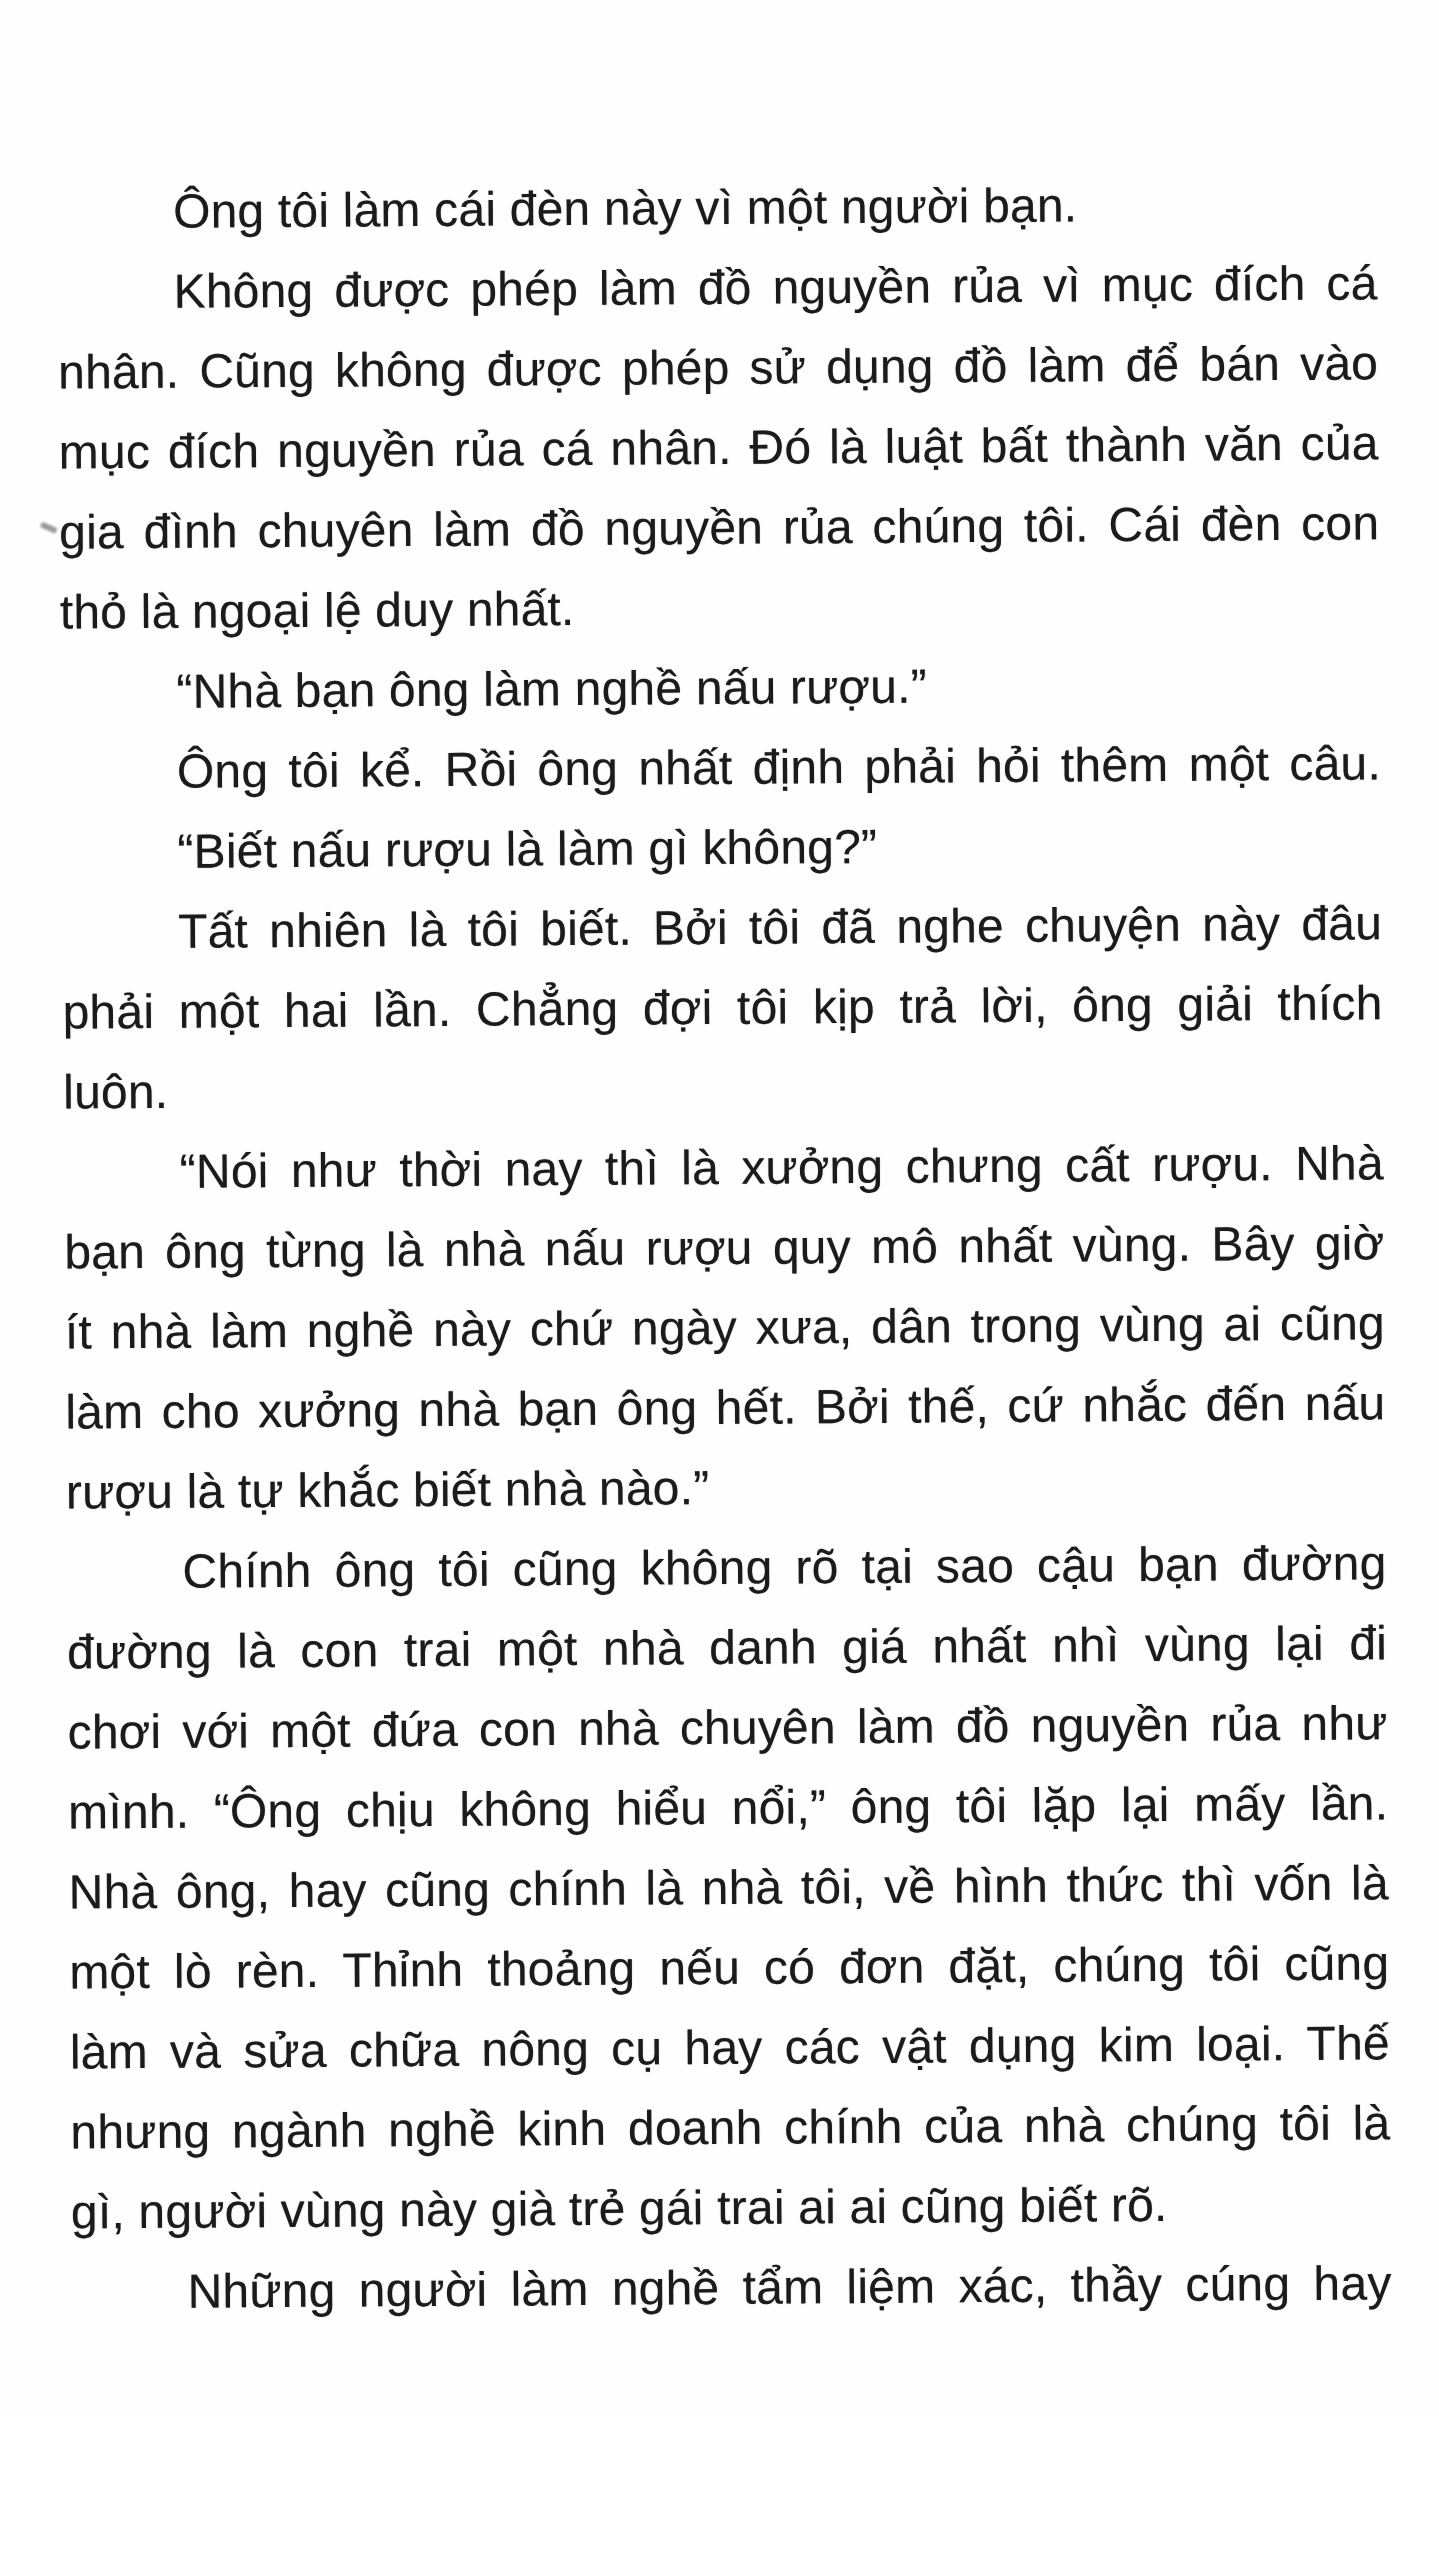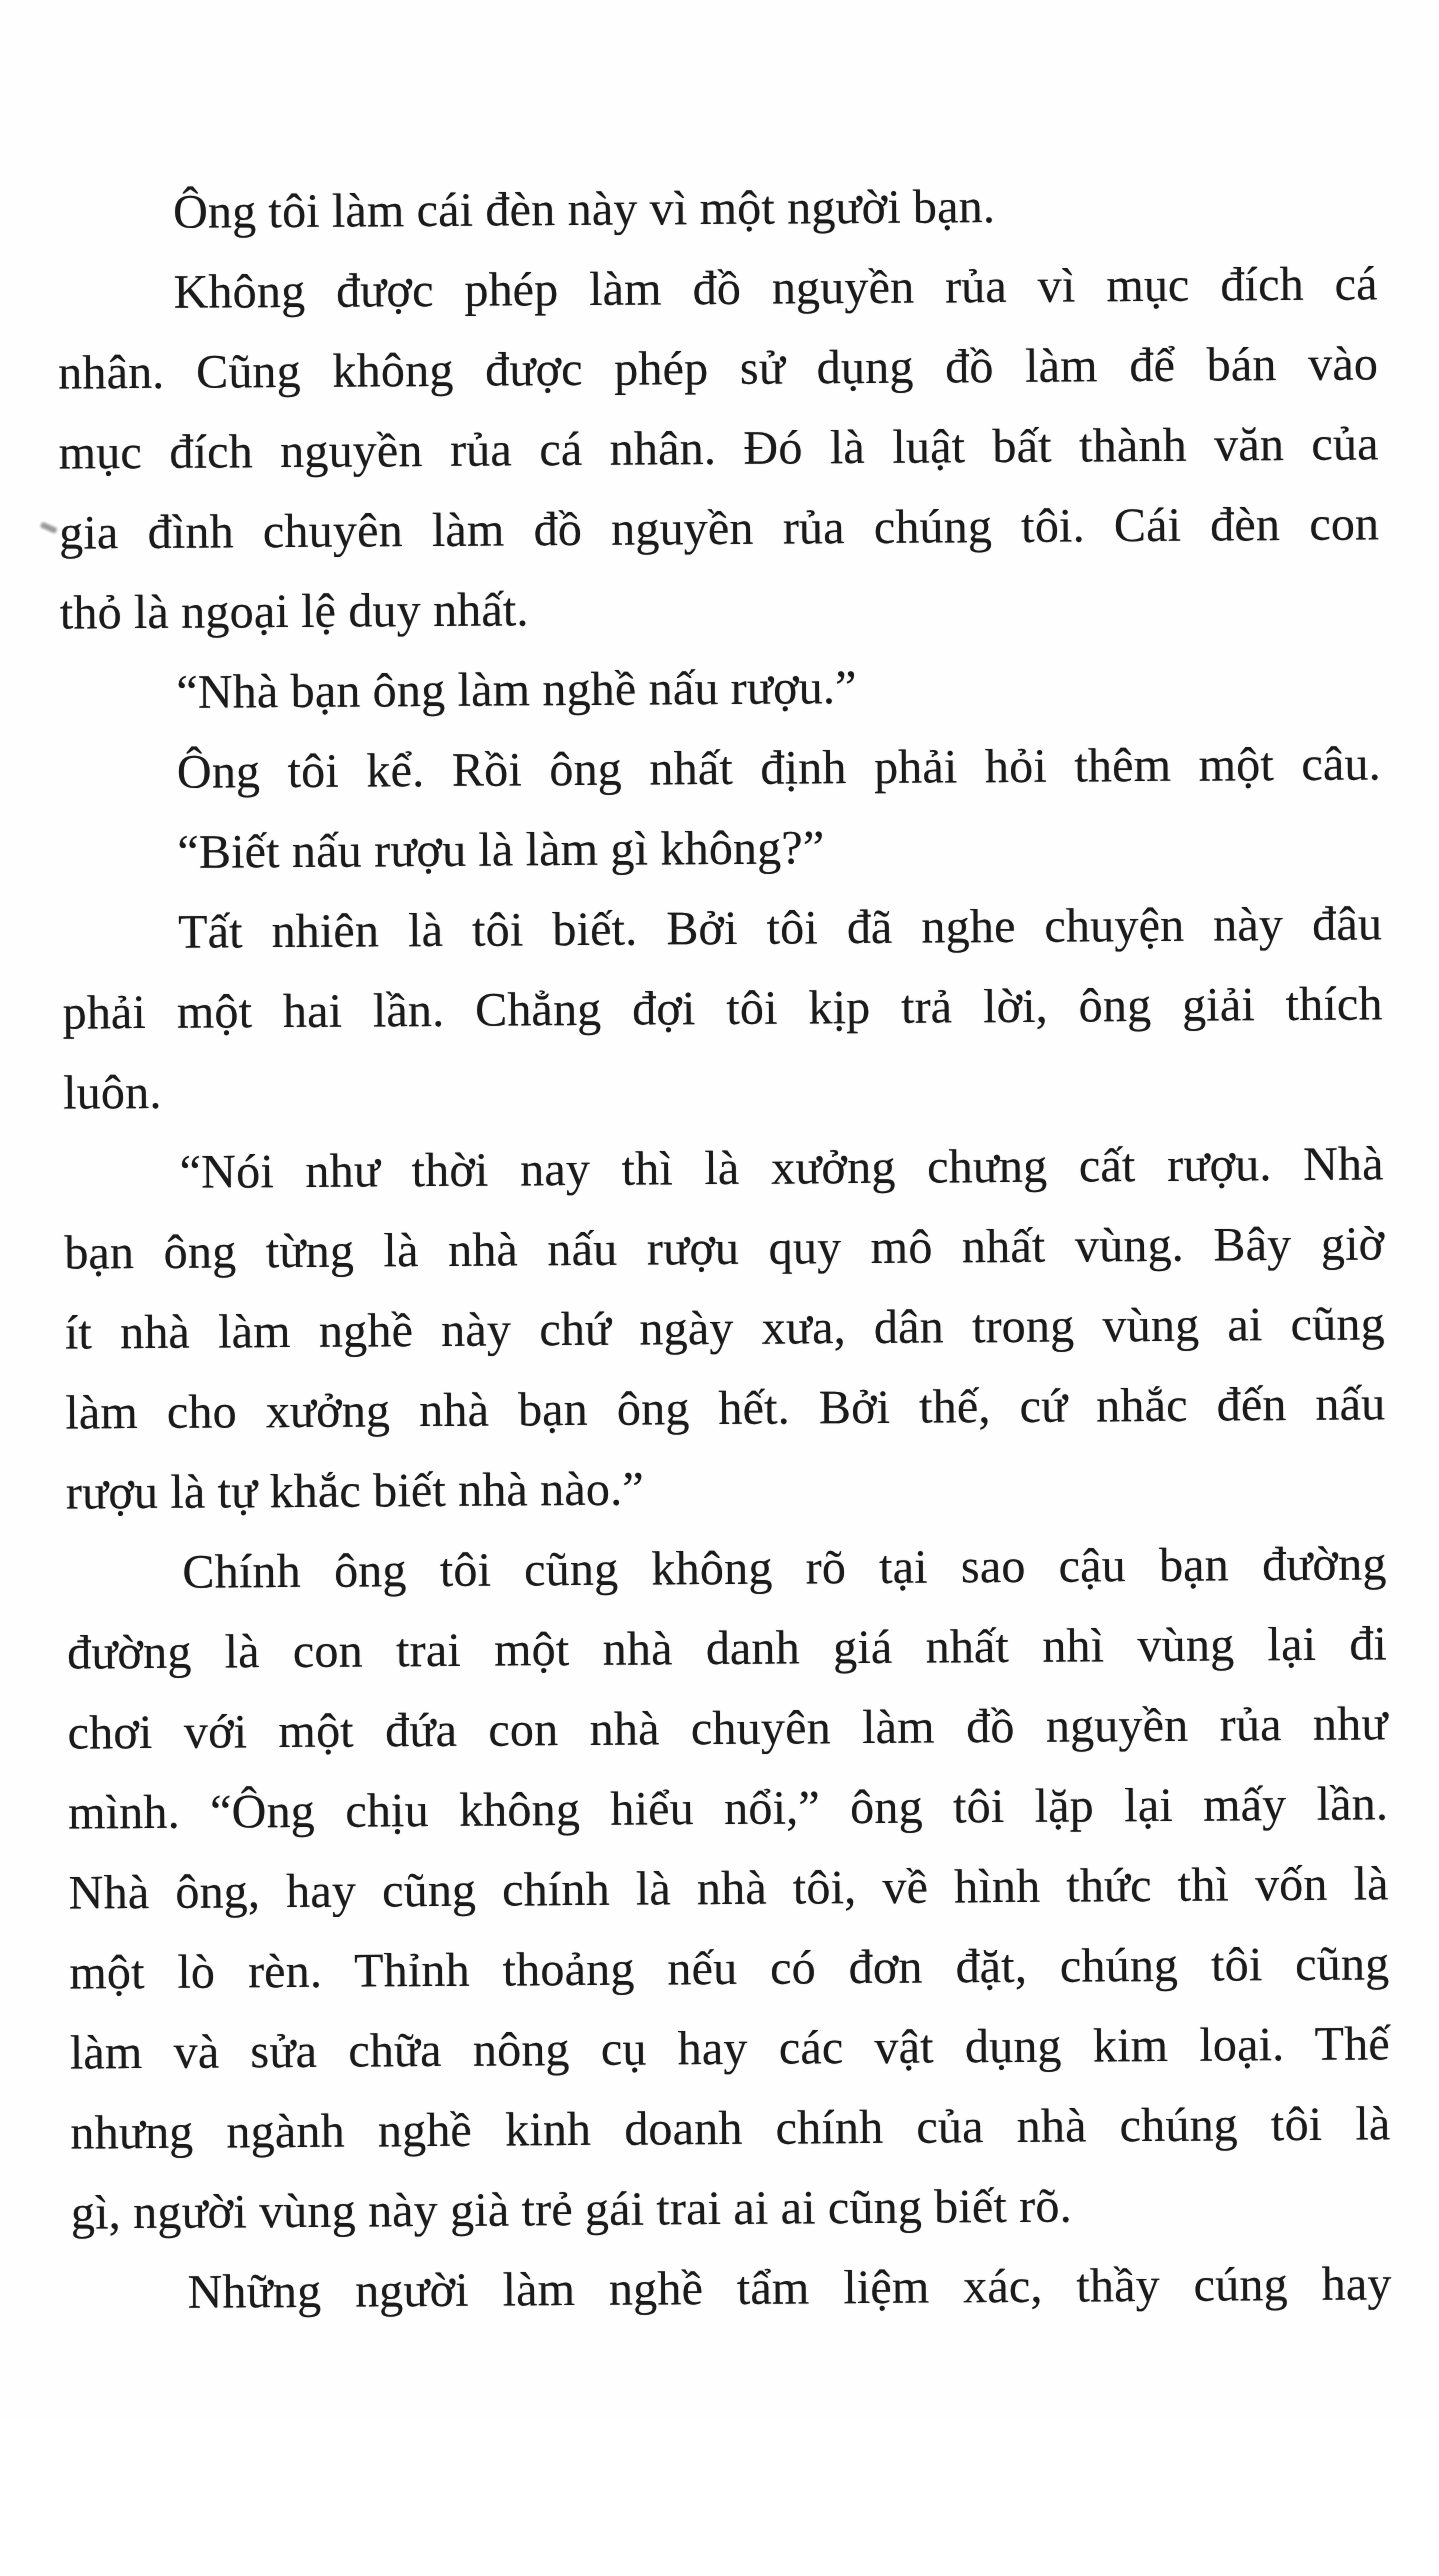--- a/index.html
+++ b/index.html
@@ -6,21 +6,21 @@
     margin: 0;
     padding: 0;
     background: #ffffff;
   }
   #page {
     position: relative;
     width: 1440px;
     height: 2420px;
     background: #fefefe;
     overflow: hidden;
-    font-family: Liberation Serif, serif;
+    font-family: Liberation Sans, sans-serif;
   }
   #scan-tilt {
     position: absolute;
     left: 0; top: 0; right: 0; bottom: 0;
     transform: rotate(-0.4deg);
     transform-origin: 50% 50%;
   }
   #text-block {
     position: absolute;
     left: 64px;

